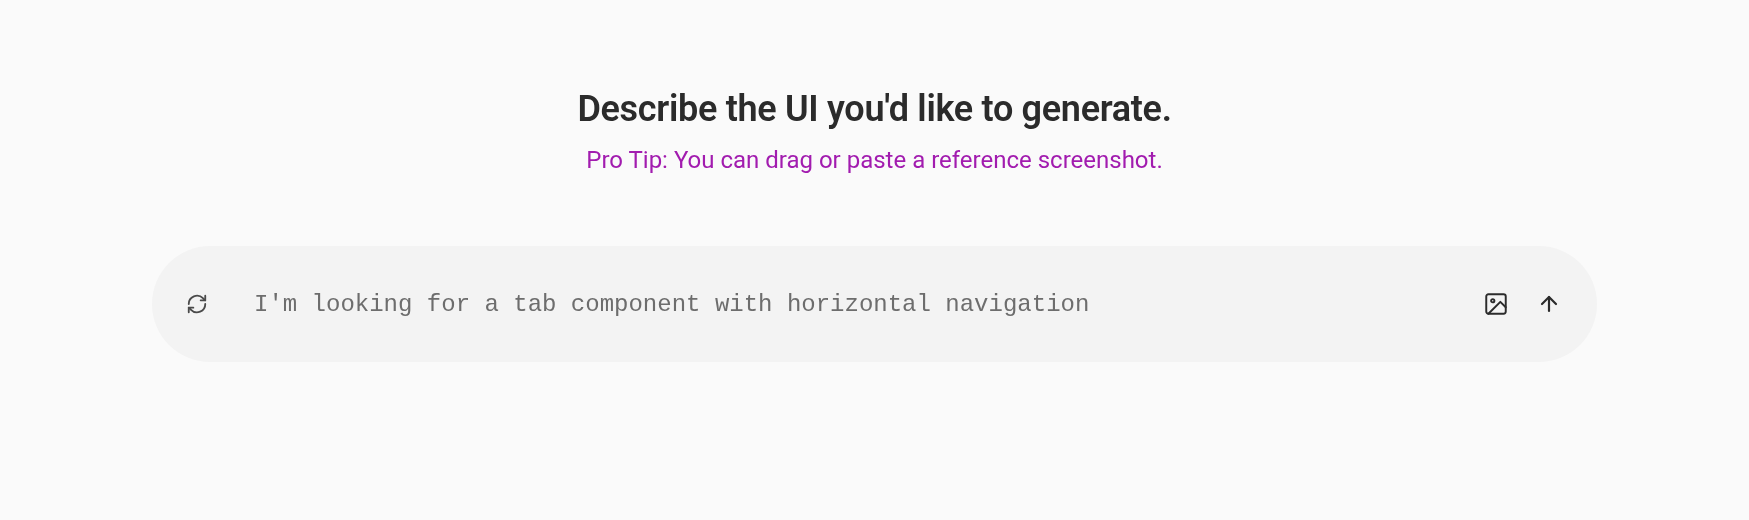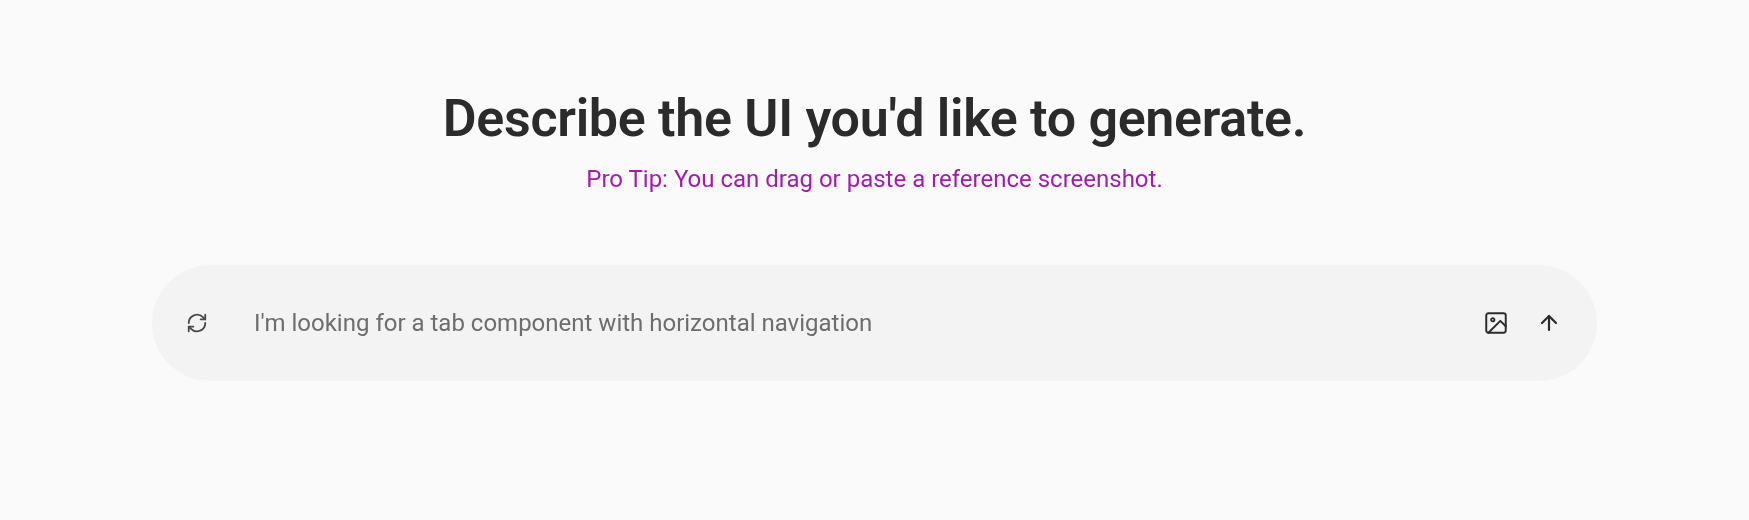--- a/index.html
+++ b/index.html
@@ -11,40 +11,41 @@
       width: 1749px;
       height: 520px;
       background: #fafafa;
       font-family: -apple-system, BlinkMacSystemFont, "Segoe UI", Roboto, Helvetica, Arial, sans-serif;
       display: flex;
       flex-direction: column;
       align-items: center;
       padding-top: 88px;
     }
     .heading {
-      font-size: 52px;
+      font-size: 36px;
       font-weight: 600;
       color: #2b2b2b;
       letter-spacing: -0.3px;
       margin-bottom: 16px;
     }
     .subheading {
       font-size: 24px;
       font-weight: 400;
       color: #a21caf;
       margin-bottom: 72px;
     }
     .input-bar {
       width: 1445px;
       height: 116px;
       background: #f3f3f3;
       border-radius: 58px;
       display: flex;
       align-items: center;
       padding: 0 36px 0 34px;
+      font-family: Liberation Mono, monospace;
     }
     .refresh-btn {
       width: 22px;
       height: 22px;
       display: flex;
       align-items: center;
       justify-content: center;
       cursor: pointer;
       color: #4a4a4a;
       flex-shrink: 0;

